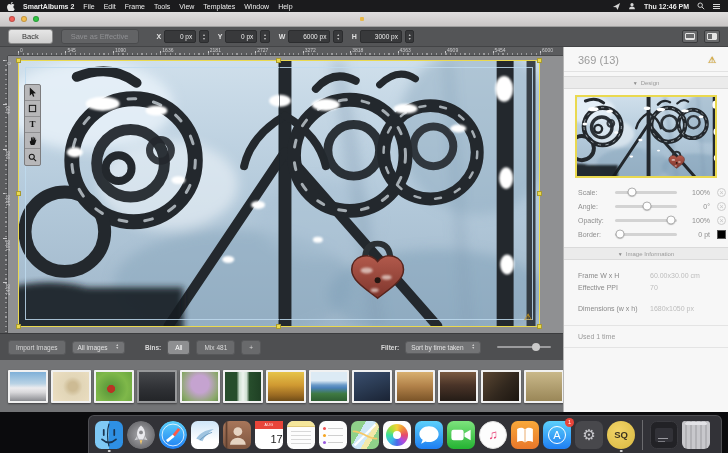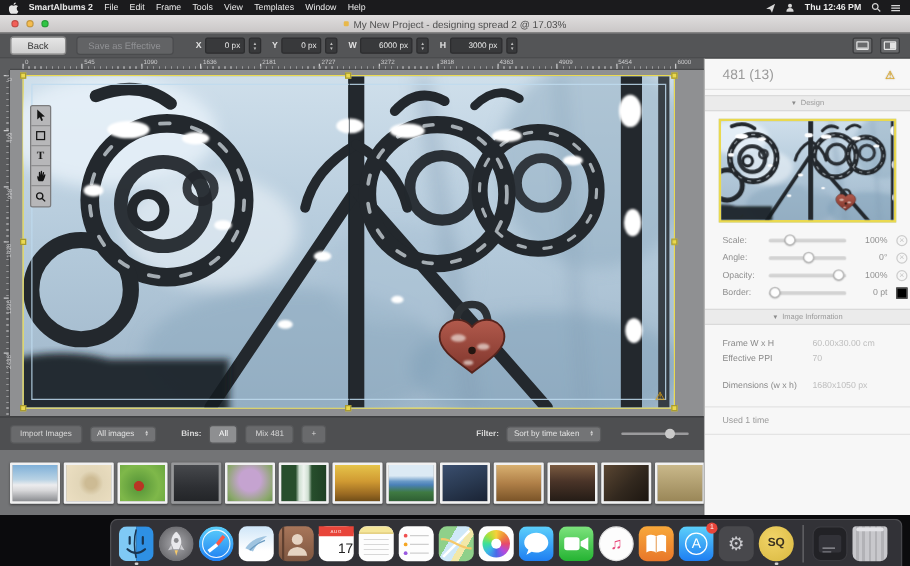--- a/index.html
+++ b/index.html
@@ -324,21 +324,21 @@
             <span></span>
           </i>
         </span>
     </div>
   </div>
 
   <div id="titlebar">
     <span class="tl red"></span>
     <span class="tl yel"></span>
     <span class="tl grn"></span>
-    <div id="wtitle"><span class="proxydot"></span><span>My New Project - designing spread 2 @ 17.03%</span></div>
+    <div id="wtitle"><span class="proxydot"></span></div>
   </div>
 
   <div id="toolbar">
     <button class="btn-back">Back</button>
     <button class="btn-save">Save as Effective</button>
     <div id="tb-fields">
         <div class="field">
           <span class="flabel">X</span>
           <div class="finput">0 px</div>
           <div class="fstep">
@@ -472,21 +472,21 @@
         <svg viewBox="0 0 10 10" width="9" height="9" fill="none" stroke="#141414" stroke-width="1.2">
             <circle cx="4.2" cy="4.2" r="2.8"></circle>
             <path d="M6.4,6.4 L9,9"></path>
           </svg>
       </div>
     </div>
   </div>
 
   <div id="sidebar">
     <div class="sb-title-row">
-      <span class="sb-title">481 (13)</span>
+      <span class="sb-title">369 (13)</span>
       <span class="sb-warn">⚠</span>
     </div>
     <div class="sb-divider"></div>
     <div class="sb-header">
       <span class="arrow">▼</span>
       <span>Design</span>
     </div>
     <div class="sb-thumb">
       <svg viewBox="30 0 457 267" preserveAspectRatio="xMidYMid slice">
           <use href="#gate" width="522" height="267"></use>

